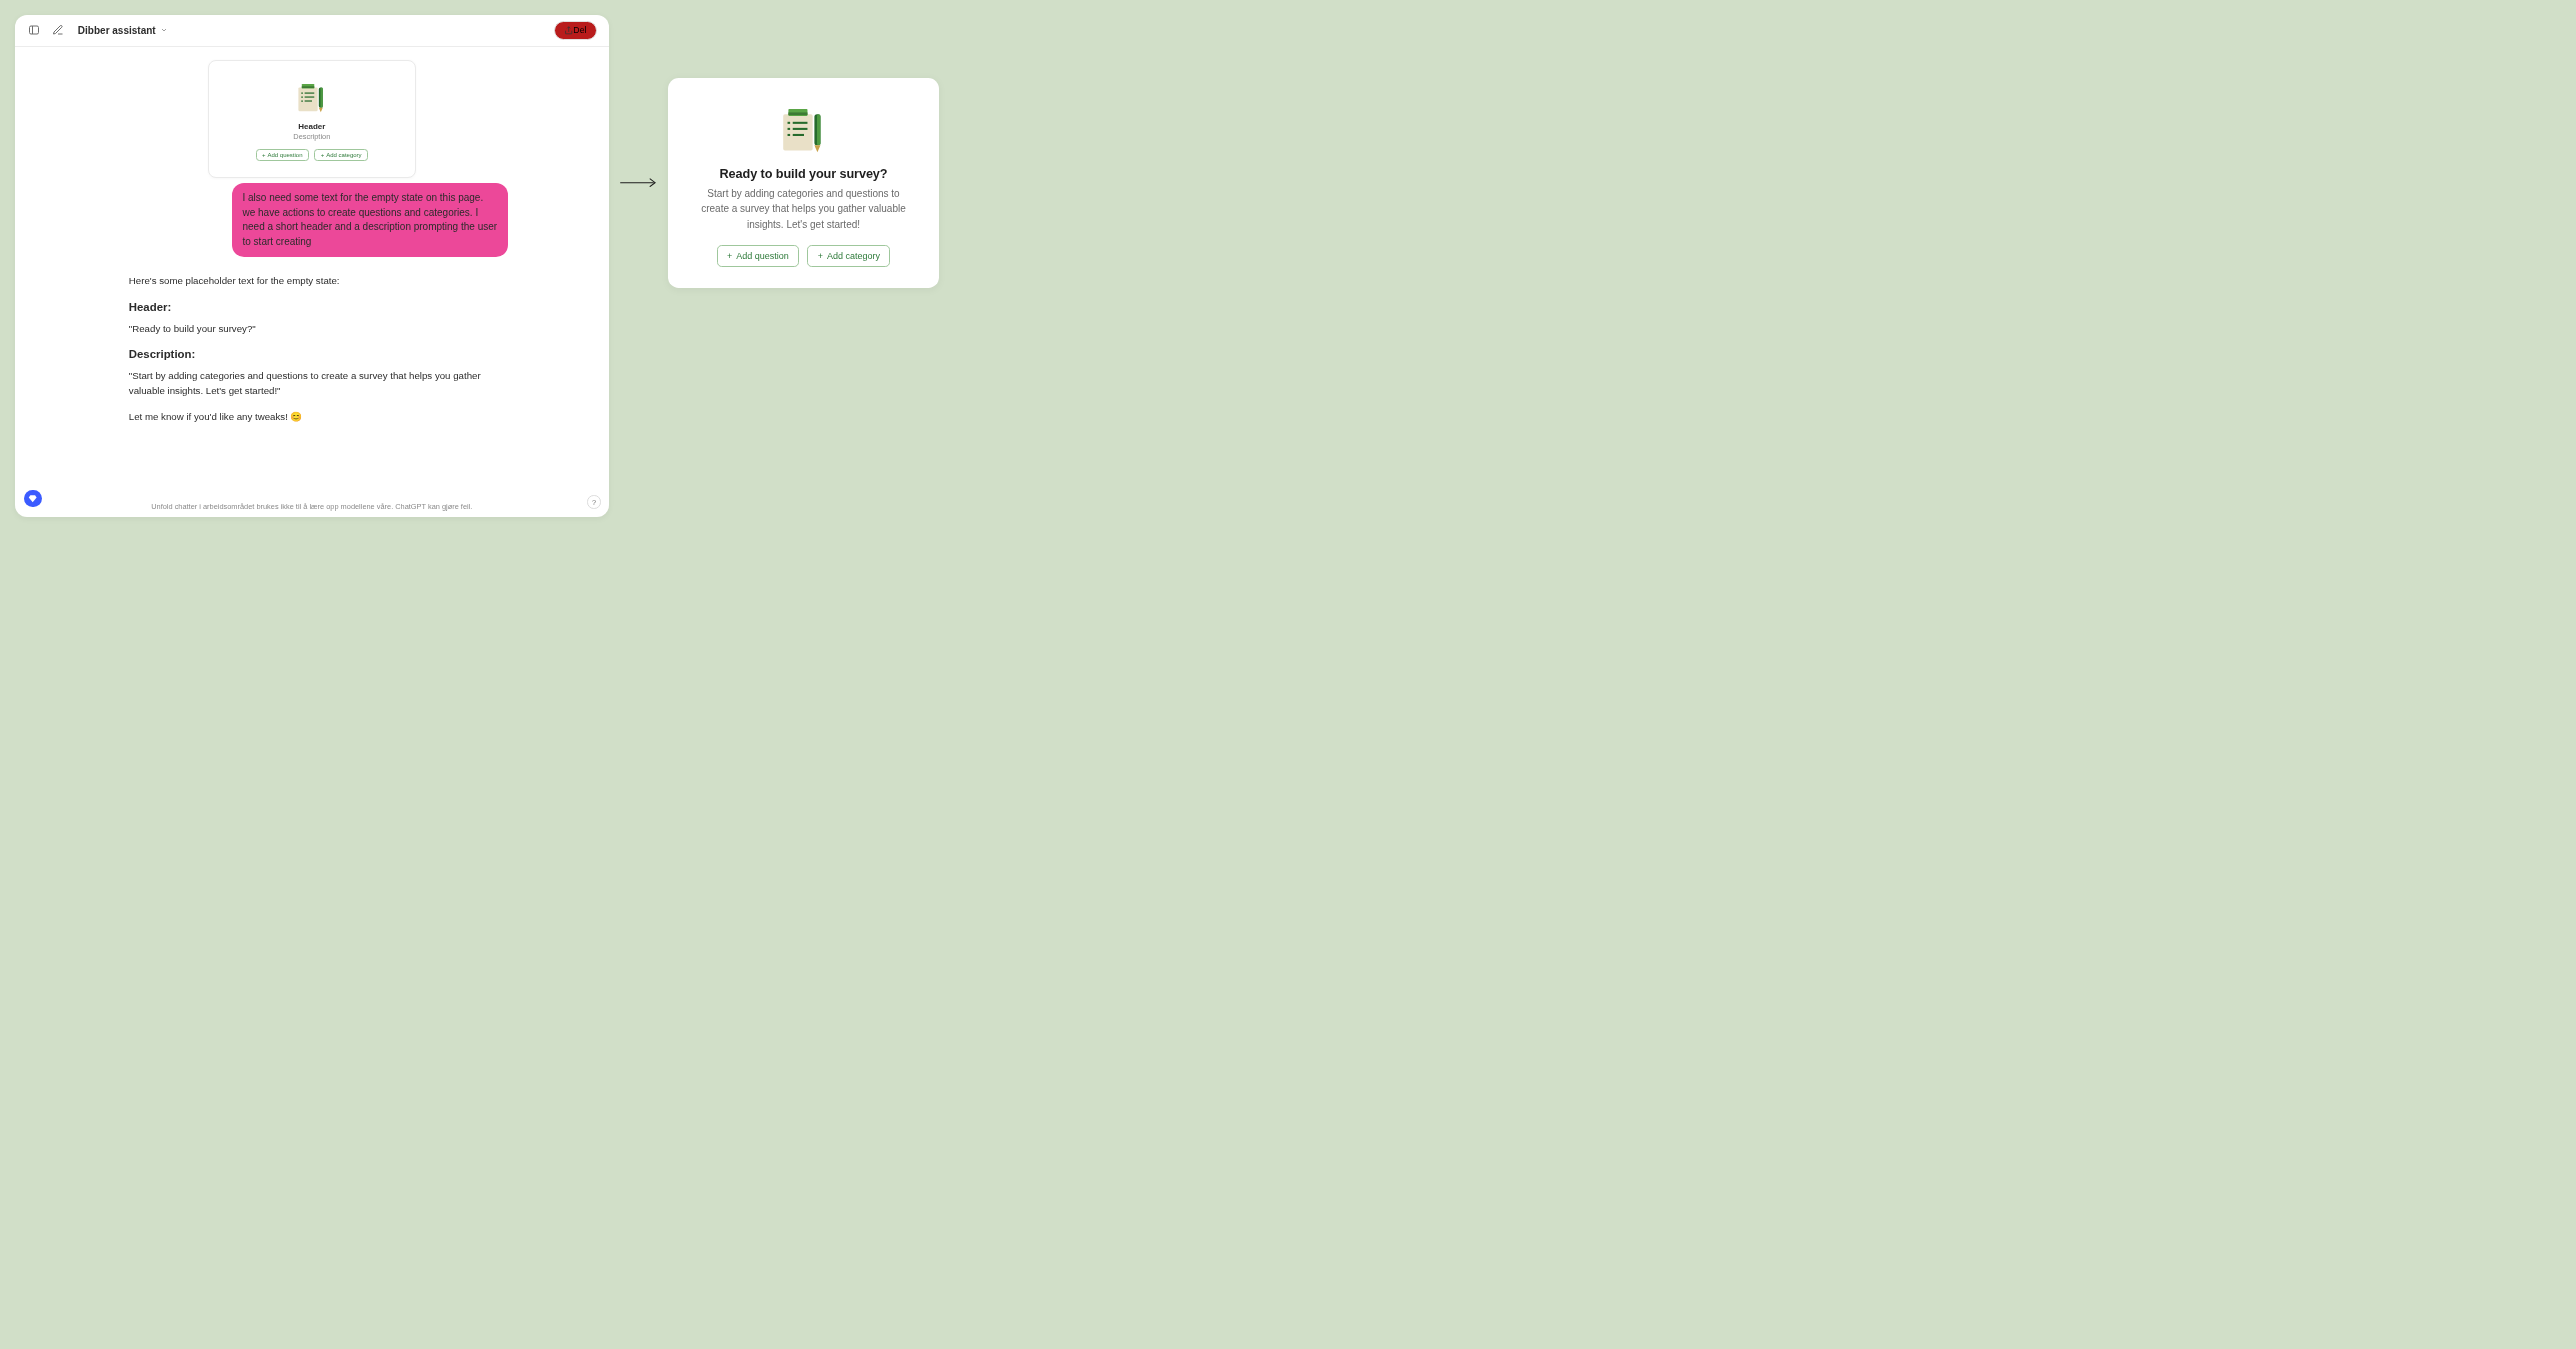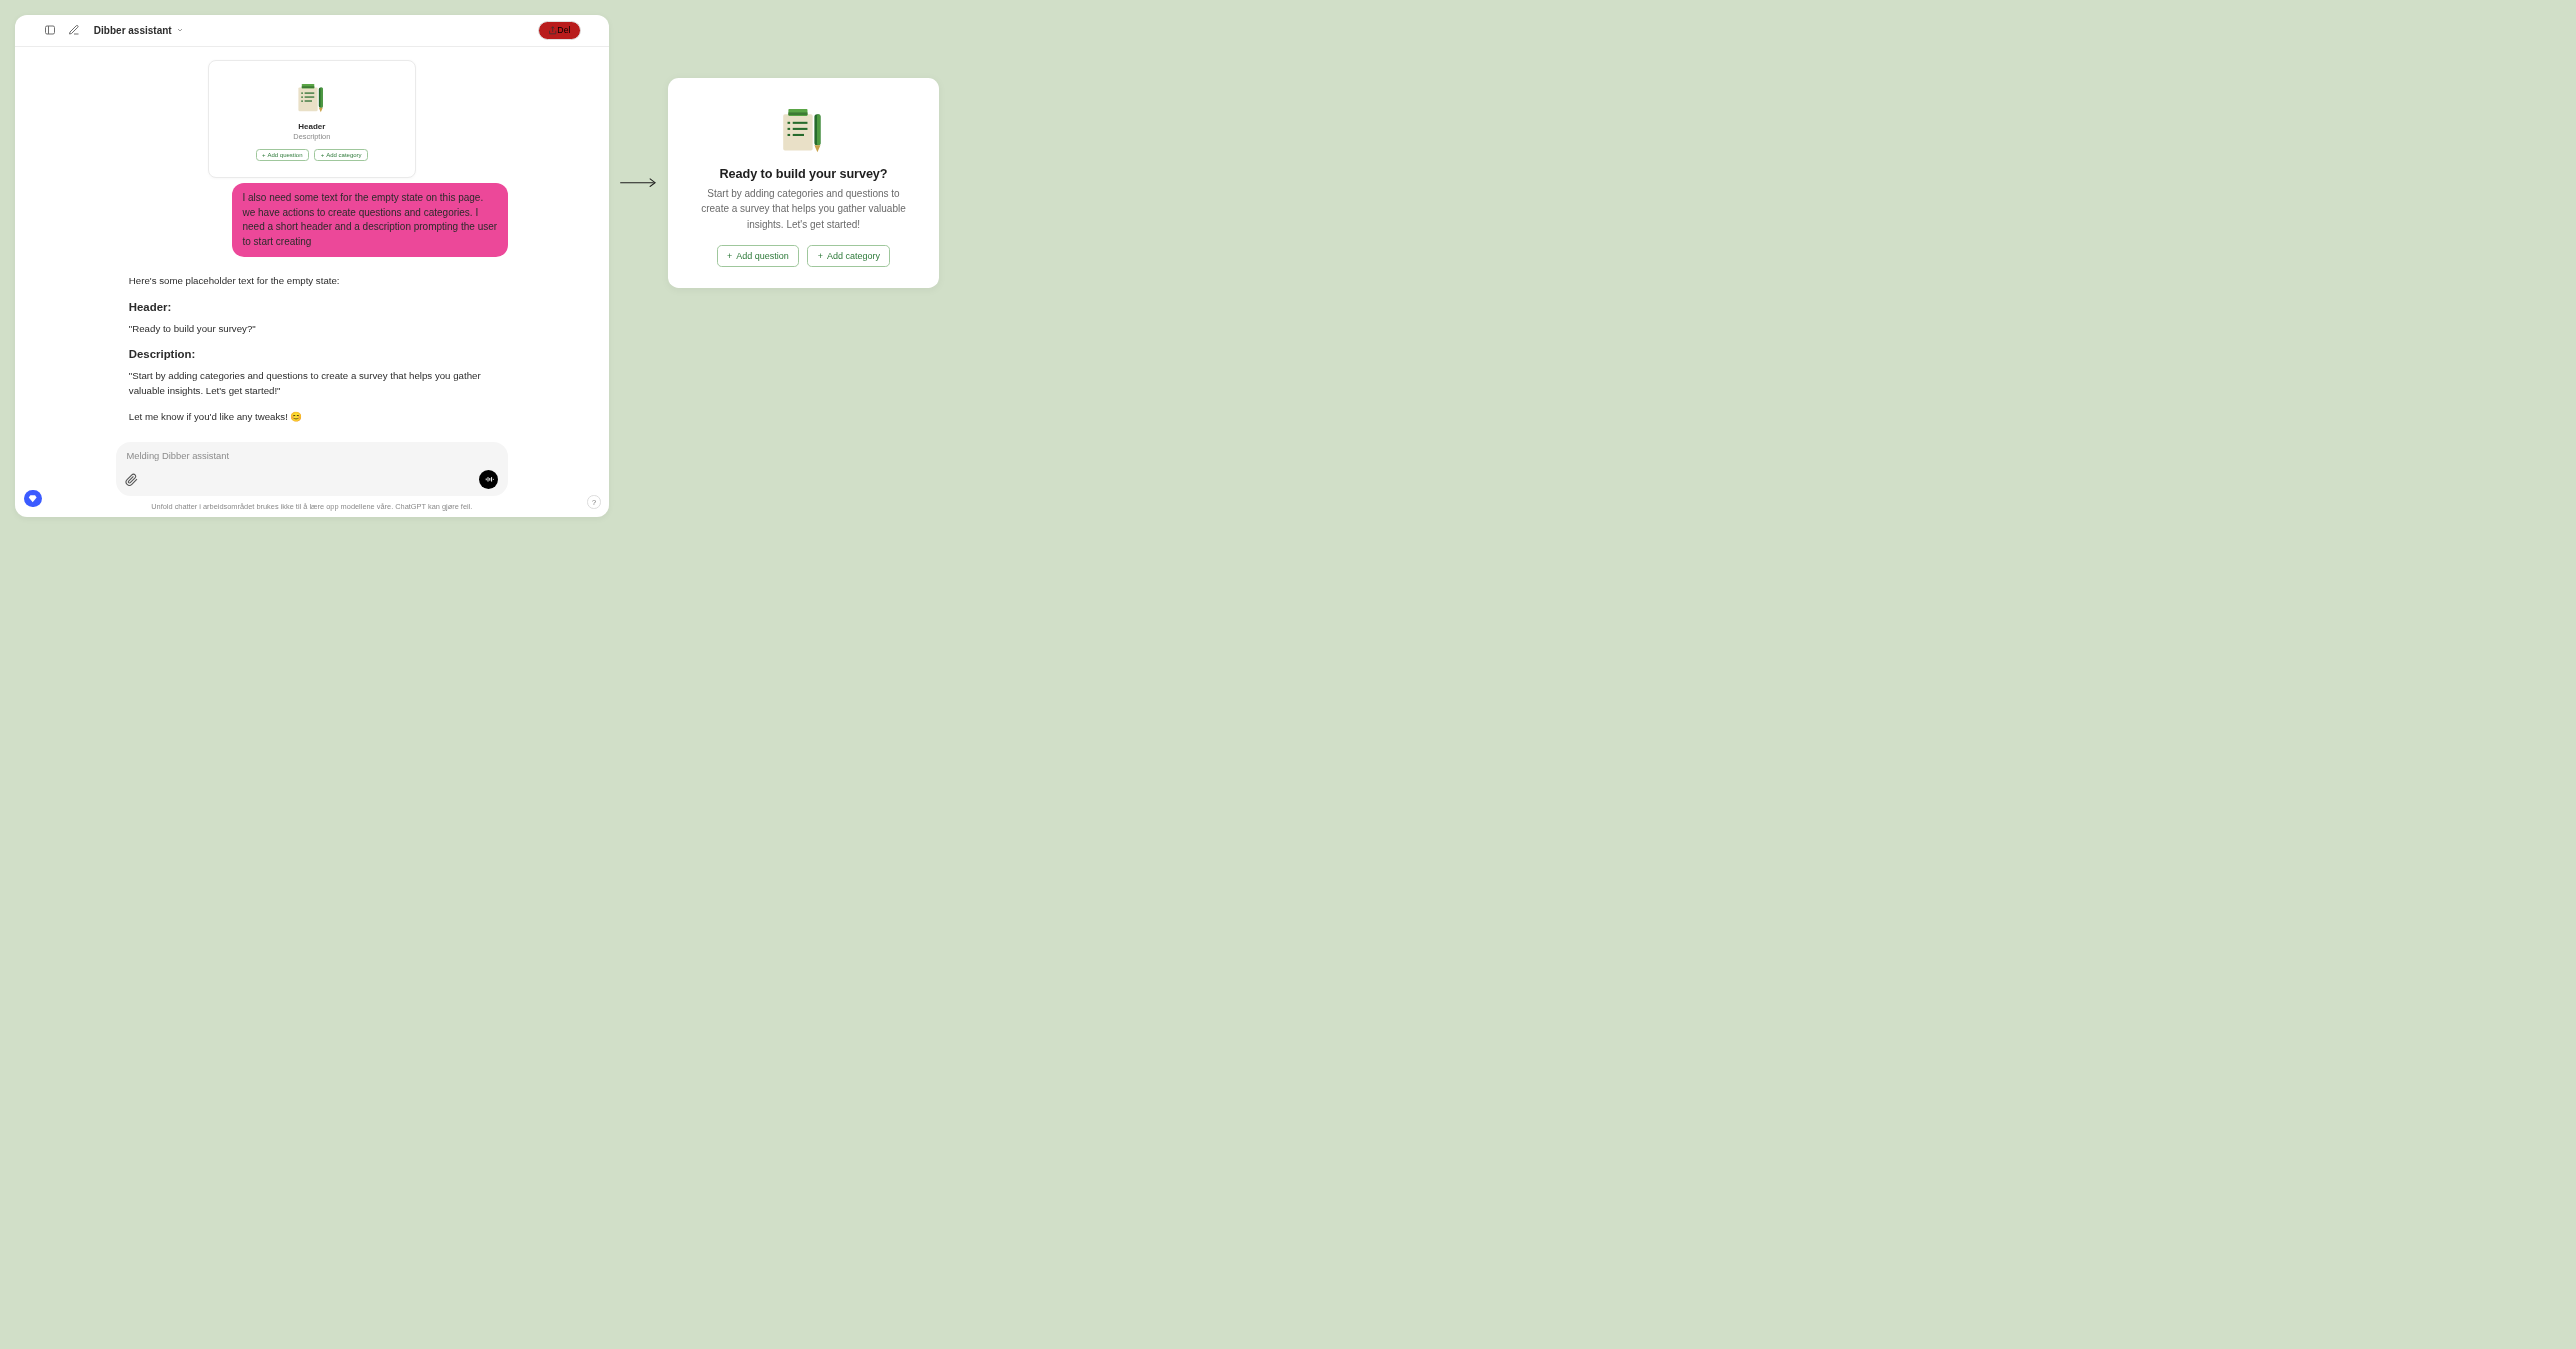--- a/index.html
+++ b/index.html
@@ -17,21 +17,21 @@
     width: 594px; height: 502px;
     background: #ffffff;
     border-radius: 12px;
     box-shadow: 0 1.3px 6.7px rgba(0,0,0,0.05);
     display: flex; flex-direction: column;
   }
   .chat-header {
     height: 32px;
     border-bottom: 0.7px solid #ececec;
     display: flex; align-items: center;
-    padding: 0 28px;
+    padding: 0 12px;
     gap: 9.4px;
   }
   .icon-btn {
     width: 14.8px; height: 14.8px;
     display: flex; align-items: center; justify-content: center;
     color: #6e6e6e;
     cursor: pointer;
   }
   .chat-title-wrap { display: flex; align-items: center; gap: 4px; cursor: pointer; margin-left: 2.7px;}
   .chat-title { font-size: 10px; font-weight: 600; color: #2d2d2d; }
@@ -235,39 +235,20 @@
       <p>"Start by adding categories and questions to create a survey that helps you gather valuable insights. Let's get started!"</p>
       <p>Let me know if you'd like any tweaks! 😊</p>
     </div>
 
     <div class="msg-actions">
       
       
     </div>
   </div>
 
-  <div class="input-area">
-    <div class="input-placeholder">Melding Dibber assistant</div>
-    <div class="input-row">
-      <div class="attach-btn">
-        <svg width="13.4" height="13.4" viewBox="0 0 24 24" fill="none" stroke="currentColor" stroke-width="2">
-            <path d="m21.44 11.05-9.19 9.19a6 6 0 0 1-8.49-8.49l8.57-8.57A4 4 0 1 1 18 8.84l-8.59 8.57a2 2 0 0 1-2.83-2.83l8.49-8.48"></path>
-          </svg>
-      </div>
-      <div class="voice-btn">
-        <svg width="10.7" height="10.7" viewBox="0 0 24 24" fill="none" stroke="#fff" stroke-width="2.2">
-          <line x1="5" y1="10" x2="5" y2="14"></line>
-            <line x1="9" y1="7" x2="9" y2="17"></line>
-            <line x1="13" y1="9" x2="13" y2="15"></line>
-            <line x1="17" y1="7" x2="17" y2="17"></line>
-            <line x1="21" y1="11" x2="21" y2="13"></line>
-        </svg>
-      </div>
-    </div>
-  </div>
   <div class="disclaimer">Unfold chatter i arbeidsområdet brukes ikke til å lære opp modellene våre. ChatGPT kan gjøre feil.</div>
 
   <div class="help-btn">?</div>
   <div class="brand-badge">
     <svg width="9.4" height="9.4" viewBox="0 0 24 24" fill="#fff">
         <path d="M6 3h12l4 6-10 12L2 9l4-6z"></path>
       </svg>
   </div>
 </div>
 

